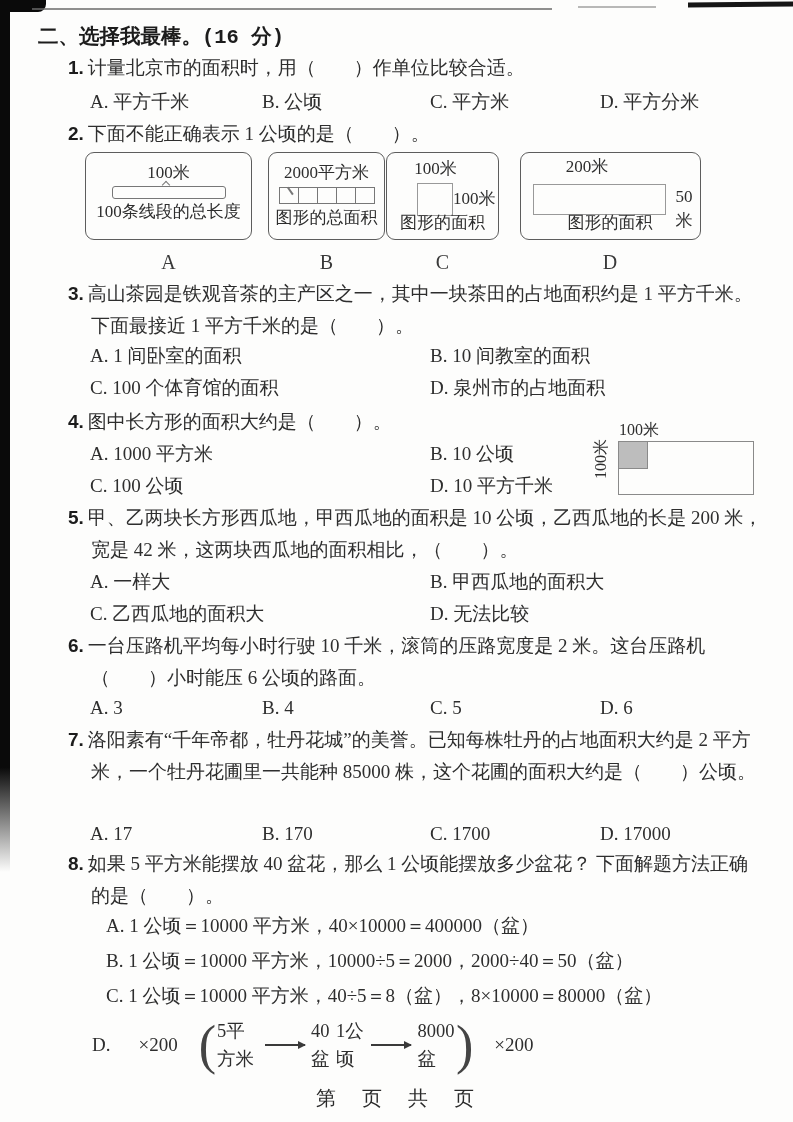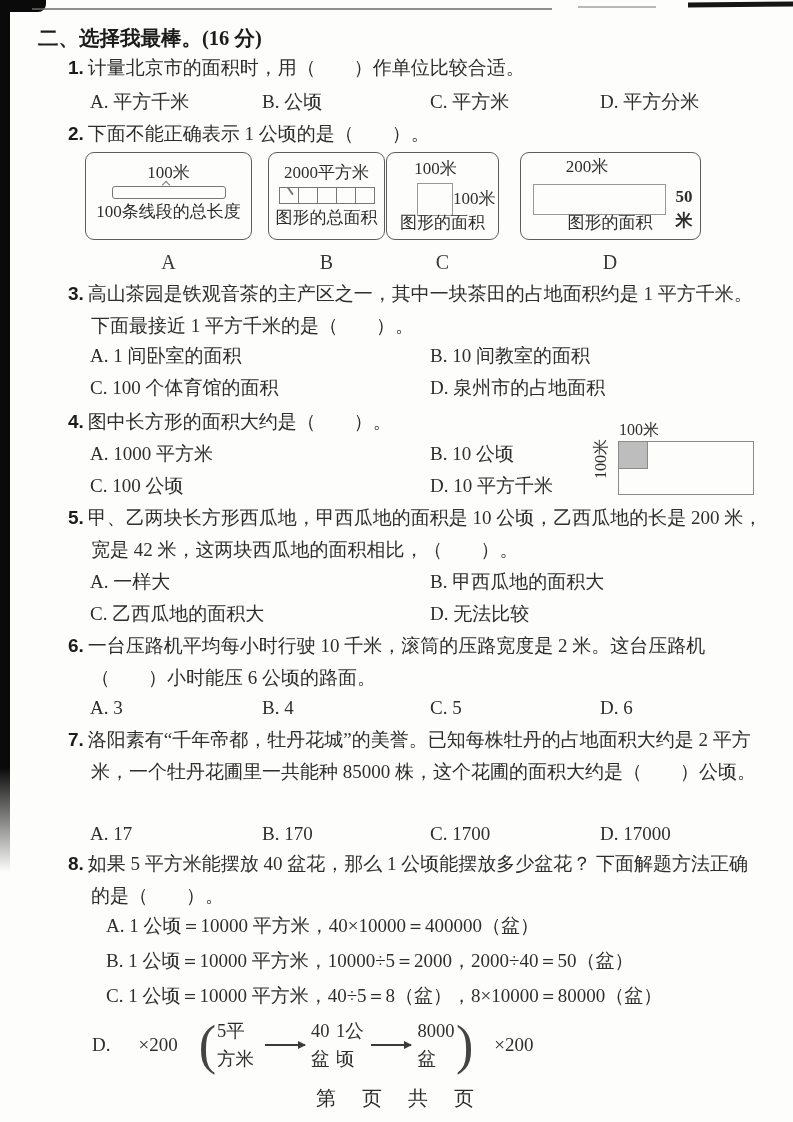--- a/index.html
+++ b/index.html
@@ -2,21 +2,21 @@
 <html><head>
 <meta charset="utf-8">
 <style>
   html,body{margin:0;padding:0;}
   body{
     width:793px;height:1122px;position:relative;overflow:hidden;
     background:#fdfdfc;color:#2e2e2e;
     font-family:"Liberation Serif","DejaVu Serif",serif;
     font-size:19px;line-height:32px;
   }
-  .sans{font-family:Liberation Serif, serif;text-align:right;}
+  .sans{font-family:Liberation Mono, monospace;text-align:right;}
   
   .scan-left{position:absolute;left:0;top:0;width:10px;height:872px;
     background:linear-gradient(to bottom,#0a0a0a 88%,rgba(10,10,10,0));}
   .scan-topleft{position:absolute;left:0;top:0;width:46px;height:12px;background:#0a0a0a;border-bottom-right-radius:8px;}
   .scan-line1{position:absolute;left:32px;top:8px;width:520px;height:2px;background:#6a6a6a;opacity:.75;}
   .scan-line2{position:absolute;left:578px;top:6px;width:78px;height:2px;background:#9a9a9a;opacity:.7;}
   .scan-topright{position:absolute;left:688px;top:2px;width:105px;height:5px;background:#161616;transform:rotate(-.6deg);}
   
   .title{position:absolute;left:38px;top:22px;font-weight:700;font-size:20.5px;color:#1c1c1c;}
   .q{position:absolute;left:68px;width:695px;}
@@ -41,21 +41,21 @@
   .cells{display:flex;width:94px;height:15px;margin:2px auto;border:1px solid #777;position:relative;}
   .cells i{flex:1;border-right:1px solid #777;}
   .cells i:last-child{border-right:none;}
   .diagmark{position:absolute;left:6px;top:2px;width:9px;height:1.5px;background:#777;transform:rotate(55deg);}
   .sq-c{position:absolute;left:30px;top:30px;width:34px;height:31px;border:1px solid #999;}
   .lbl-c-top{position:absolute;left:0;right:14px;top:4px;}
   .lbl-c-side{position:absolute;left:66px;top:34px;}
   .cap-bottom{position:absolute;left:0;right:0;bottom:4px;}
   .rect-d{position:absolute;left:12px;top:31px;width:131px;height:29px;border:1px solid #999;}
   .lbl-d-top{position:absolute;left:0;right:46px;top:2px;}
-  .lbl-d-side{position:absolute;left:148px;top:32px;font-weight:bold;}
+  .lbl-d-side{position:absolute;left:148px;top:32px;}
   
   .q4fig{position:absolute;left:598px;top:424px;width:162px;height:78px;font-size:16px;line-height:18px;}
   .q4rect{position:absolute;left:20px;top:17px;width:134px;height:52px;border:1.2px solid #8a8a8a;background:#fdfdfc;}
   .q4sq{position:absolute;left:20px;top:17px;width:30px;height:28px;background:#bdbdbd;border:1px solid #8a8a8a;box-sizing:border-box;}
   .q4top{position:absolute;left:21px;top:-3px;}
   .q4side{position:absolute;left:-17px;top:26px;transform:rotate(-90deg);transform-origin:center;}
   
   .q8abc{position:absolute;left:106px;top:908px;line-height:35px;}
   .q8d{position:absolute;left:92px;top:1014px;display:flex;align-items:center;height:62px;}
   .q8mult{margin:0 20px;}

